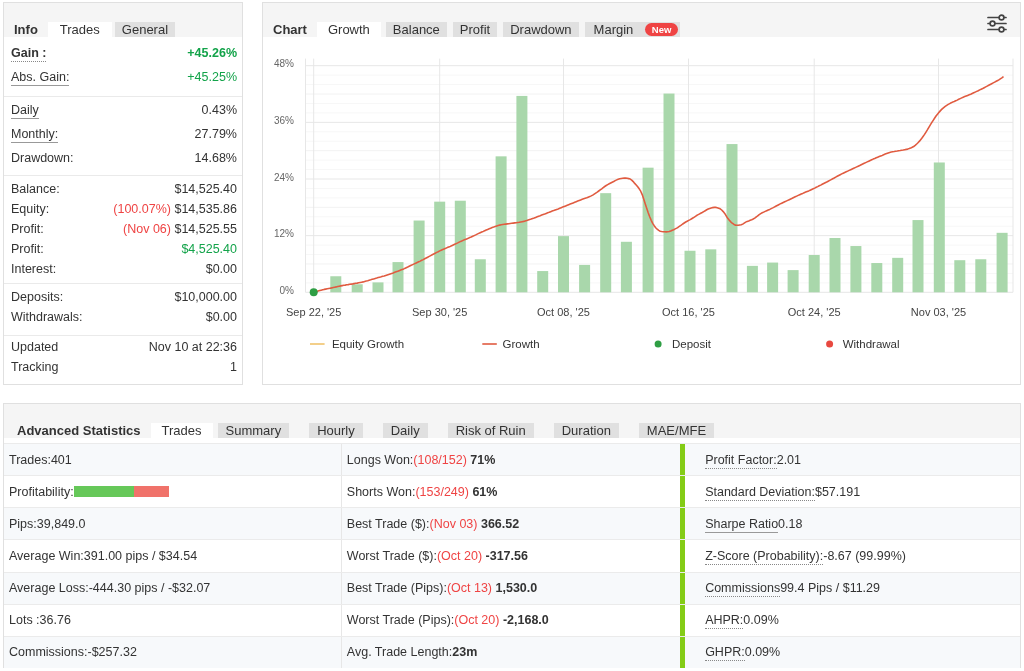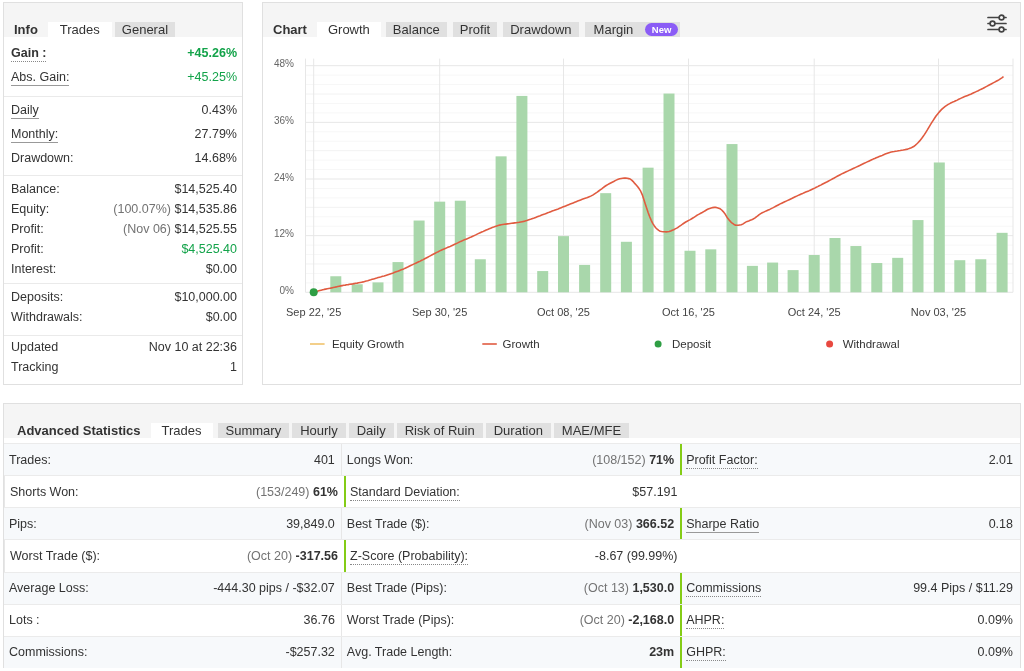--- a/index.html
+++ b/index.html
@@ -5,45 +5,45 @@
 .panel{position:absolute;background:#fff;border:1px solid #e0e0e0}
 #lpanel{left:3px;top:2px;width:240px;height:383px}
 #cpanel{left:262px;top:2px;width:759px;height:383px}
 #bpanel{left:3px;top:403px;width:1018px;height:265px}
 .tabbar{background:#f5f5f5;height:34px;display:flex;align-items:flex-end;font-size:13px;white-space:nowrap}
 .tab{display:flex;align-items:center;padding:0 11px;color:#333}
 .tab.first{font-weight:bold;padding:0 10px}
 .tab.on{background:#fff;margin-right:5px}
 .tab.off{background:#e0e0e0;margin-right:6px;padding:0 7px}
 #bpanel .tab.first{padding:0 10px 0 13px}
-#bpanel .tab.off{padding:0 8px;margin-right:3px}
+#bpanel .tab.off{padding:0 8px;margin-right:20px}
 #lpanel .tab.on{margin-right:3px}
 #lpanel .tab.on{padding:0 12px}
 .stats{font-size:12.5px}
 .srow{display:flex;justify-content:space-between;align-items:center;padding:0 5px 0 7px}
 .h24{height:24px}.h20{height:20px}
 .sep{border-top:1px solid #eaeaea}
 .grn{color:#13a34a}
-.gry{color:#737373}
+.gry{color:#ef4444}
 .b{font-weight:bold}
 .du{border-bottom:1px dotted #888;padding-bottom:1px}
 .b2{font-weight:bold}
 .su{border-bottom:1px solid #999;padding-bottom:1px}
 .tbl{margin-top:5px;font-size:12.5px}
 .trow{display:flex;height:32.15px;border-top:1px solid #ebebeb}
 
 .trow.alt{background:#f7f9fb}
-.cell{display:flex;align-items:center;justify-content:space-between}
+.cell{display:flex;align-items:center;}
 .c1{width:337.5px;padding:0 6px 0 5px}
 .c2{width:340px;padding:0 6px 0 5px;border-left:1px solid #e7e7e7}
-.c3{width:340.5px;padding:0 7px 0 4px;border-left:2px solid #84cc16}
+.c3{width:340.5px;padding:0 7px 0 20px;border-left:5px solid #84cc16}
 .pbar{display:flex;width:95px;height:11px}
 .pbar .g{background:#66c859;width:60px}
 .pbar .r{background:#f0726a;width:35px}
-.newpill{background:#8b5cf6;color:#fff;font-size:9.5px;font-weight:bold;border-radius:7px;padding:1.5px 6.5px;margin-left:12px;line-height:10px}
+.newpill{background:#ef4444;color:#fff;font-size:9.5px;font-weight:bold;border-radius:7px;padding:1.5px 6.5px;margin-left:12px;line-height:10px}
 .slicon{position:absolute;right:13px;top:10px}
 </style></head>
 <body>
 <div class="panel" id="lpanel">
   <div class="tabbar">
     <div class="tab first">Info</div>
     <div class="tab on">Trades</div>
     <div class="tab off">General</div>
   </div>
   <div class="stats">
@@ -246,20 +246,29 @@
         <div class="cell c2">
           <span>Longs Won:</span>
           <span style="white-space:nowrap"><span class="gry">(108/152)</span> <span class="b2">71%</span></span>
         </div>
         <div class="cell c3">
           <span><span class="du">Profit Factor:</span></span>
           <span style="white-space:nowrap">2.01</span>
         </div>
       </div>
       <div class="trow">
+        <div class="cell c1">
+          <span>Profitability:</span>
+          <span style="white-space:nowrap">
+            <span class="pbar">
+              <span class="g"></span>
+              <span class="r"></span>
+            </span>
+          </span>
+        </div>
         <div class="cell c2">
           <span>Shorts Won:</span>
           <span style="white-space:nowrap"><span class="gry">(153/249)</span> <span class="b2">61%</span></span>
         </div>
         <div class="cell c3">
           <span><span class="du">Standard Deviation:</span></span>
           <span style="white-space:nowrap">$57.191</span>
         </div>
       </div>
       <div class="trow alt">
@@ -270,20 +279,24 @@
         <div class="cell c2">
           <span>Best Trade ($):</span>
           <span style="white-space:nowrap"><span class="gry">(Nov 03)</span> <span class="b2">366.52</span></span>
         </div>
         <div class="cell c3">
           <span><span class="su">Sharpe Ratio</span></span>
           <span style="white-space:nowrap">0.18</span>
         </div>
       </div>
       <div class="trow">
+        <div class="cell c1">
+          <span>Average Win:</span>
+          <span style="white-space:nowrap">391.00 pips / $34.54</span>
+        </div>
         <div class="cell c2">
           <span>Worst Trade ($):</span>
           <span style="white-space:nowrap"><span class="gry">(Oct 20)</span> <span class="b2">-317.56</span></span>
         </div>
         <div class="cell c3">
           <span><span class="du">Z-Score (Probability):</span></span>
           <span style="white-space:nowrap">-8.67 (99.99%)</span>
         </div>
       </div>
       <div class="trow alt">

